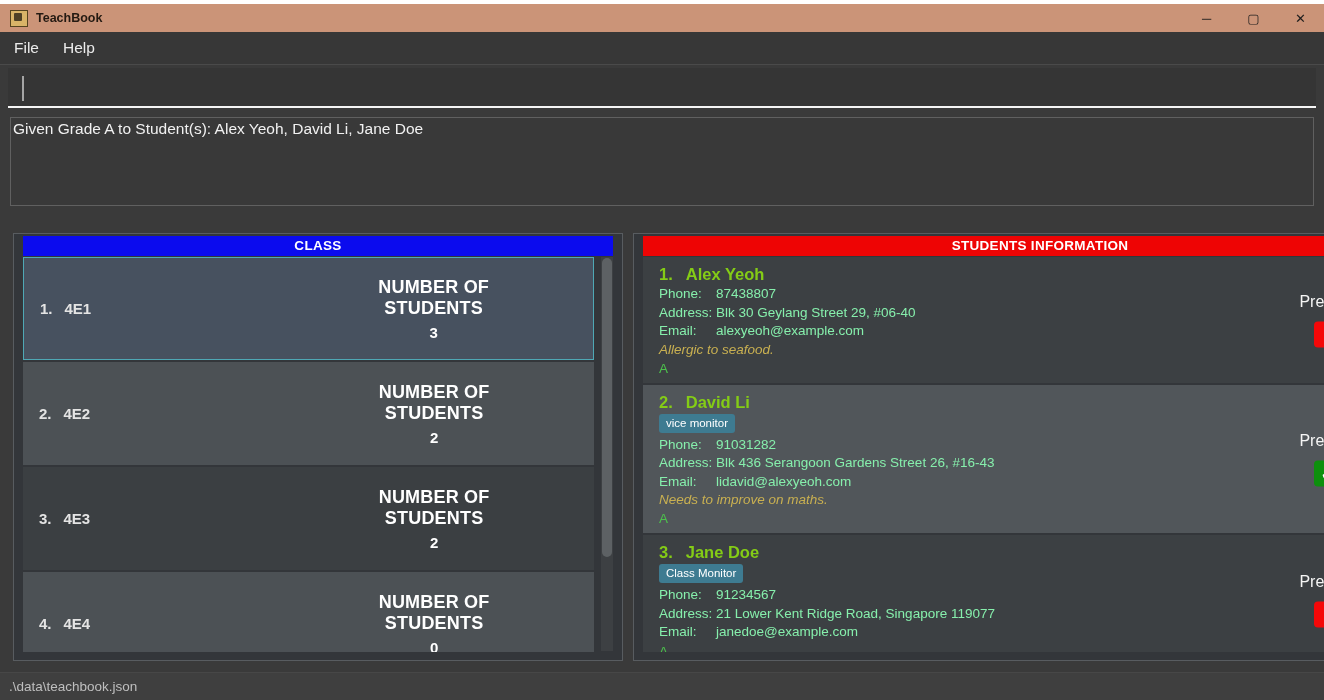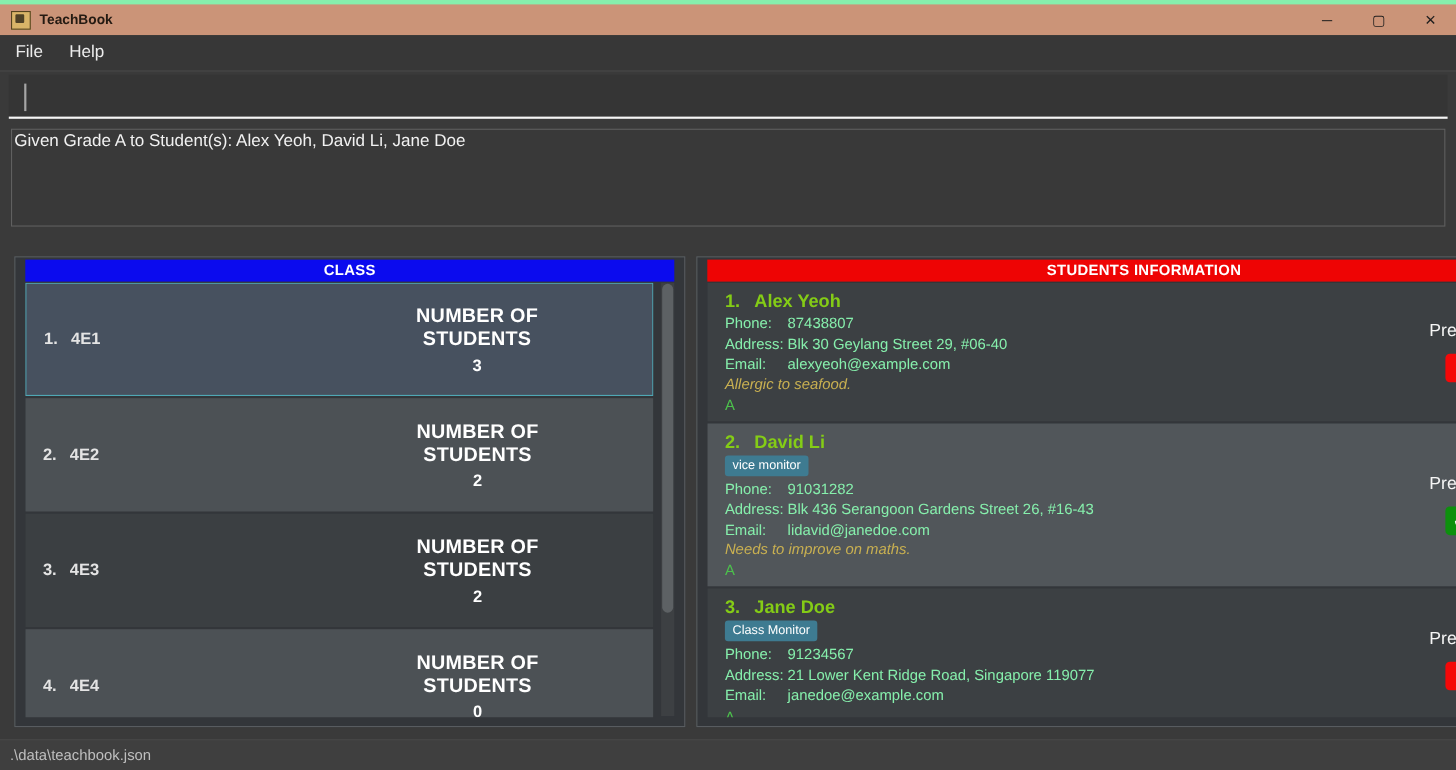--- a/index.html
+++ b/index.html
@@ -1,20 +1,20 @@
 <!DOCTYPE html>
 <html><head>
 <meta charset="utf-8">
 <style>
   html,body{margin:0;padding:0;background:#2c2c2c;font-family:"Liberation Sans",sans-serif;}
   .app{position:relative;width:1324px;height:700px;background:#3a3a3a;overflow:hidden;}
 
   
   .titlebar{position:absolute;top:0;left:0;right:0;height:32px;background:#cb9478;
-    border-top:4px solid #86efac;box-sizing:border-box;display:flex;align-items:center;padding-left:10px;}
+    border-top:4px solid #ffffff;box-sizing:border-box;display:flex;align-items:center;padding-left:10px;}
   .app-icon{width:16px;height:15px;background:#d9b468;border:1px solid #55431f;margin-right:8px;position:relative;flex:0 0 auto;}
   .app-icon::after{content:"";position:absolute;left:3px;top:2px;width:8px;height:8px;background:#4e4026;border-radius:1px;}
   .win-title{font-size:12.5px;font-weight:700;color:#241a12;}
   .win-controls{margin-left:auto;display:flex;height:100%;}
   .win-btn{width:47px;height:100%;display:flex;align-items:center;justify-content:center;font-size:13px;color:#1c1c1c;cursor:default;}
 
   
   .menubar{position:absolute;top:32px;left:0;right:0;height:33px;background:#373737;border-bottom:1px solid #4a4a4a;
     box-sizing:border-box;display:flex;align-items:center;padding-left:14px;gap:24px;}
   .menu-item{font-size:15.5px;color:#ececec;}
@@ -149,21 +149,21 @@
           <div class="sc-side">
             <div class="sc-present">Present</div>
             <div class="sc-check absent" style="background: rgb(245, 8, 8);"></div>
           </div>
         </div>
         <div class="student-card alt">
           <div class="sc-name"><span class="idx">2.</span><span>David Li</span></div>
           <div class="sc-tags"><span class="sc-tag" style="background: rgb(62, 123, 145);">vice monitor</span></div>
           <div class="sc-row"><span class="sc-label">Phone:</span><span class="sc-value">91031282</span></div>
           <div class="sc-row"><span class="sc-label">Address:</span><span class="sc-value">Blk 436 Serangoon Gardens Street 26, #16-43</span></div>
-          <div class="sc-row"><span class="sc-label">Email:</span><span class="sc-value">lidavid@janedoe.com</span></div>
+          <div class="sc-row"><span class="sc-label">Email:</span><span class="sc-value">lidavid@alexyeoh.com</span></div>
           <div class="sc-remark" style="color: rgb(201, 176, 81);">Needs to improve on maths.</div>
           <div class="sc-grade" style="color: rgb(76, 194, 76);">A</div>
           <div class="sc-side">
             <div class="sc-present">Present</div>
             <div class="sc-check present" style="background: rgb(13, 144, 13);">✓</div>
           </div>
         </div>
         <div class="student-card">
           <div class="sc-name"><span class="idx">3.</span><span>Jane Doe</span></div>
           <div class="sc-tags"><span class="sc-tag" style="background: rgb(62, 123, 145);">Class Monitor</span></div>

